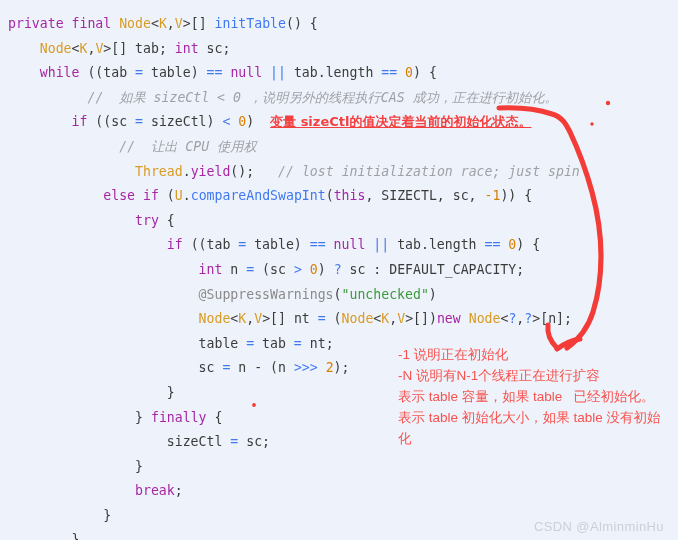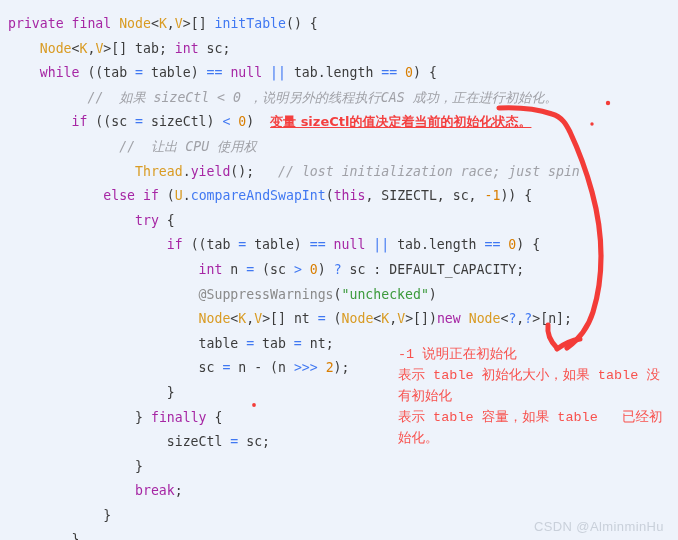--- a/index.html
+++ b/index.html
@@ -67,21 +67,21 @@
     left: 0; top: 0;
     width: 678px; height: 540px;
     pointer-events: none;
   }
   #note-block {
     position: absolute;
     left: 398px;
     top: 344px;
     width: 272px;
     color: #f8524e;
-    font-family: Liberation Mono, monospace;
+    font-family: Liberation Sans, sans-serif;
     font-size: 13.5px;
     line-height: 21px;
     font-weight: 500;
     white-space: pre-wrap;
   }
   #note-block .note-line { display: block; }
 
   
   #watermark {
     position: absolute;
@@ -112,17 +112,17 @@
              C 588,328 578,340 567,348" fill="none" stroke="#f33c38" stroke-width="5.2" stroke-linecap="round" stroke-linejoin="round"></path>
 
     <path id="arrow-head-left" d="M 548,325 C 547,333 550,341 557,348" fill="none" stroke="#f33c38" stroke-width="5" stroke-linecap="round"></path>
     <path id="arrow-head-right" d="M 580,339 C 573,340 565,343 557,349" fill="none" stroke="#f33c38" stroke-width="5" stroke-linecap="round"></path>
 
     <circle cx="608" cy="103" r="2.2" fill="#f33c38"></circle>
     <circle cx="592" cy="124" r="1.7" fill="#f33c38"></circle>
     <circle cx="254" cy="405" r="1.9" fill="#f33c38"></circle>
   </svg>
 
-  <div id="note-block"><span class="note-line">-1 说明正在初始化</span><span class="note-line">表示 table 初始化大小，如果 table 没有初始化</span><span class="note-line">表示 table 容量，如果 table   已经初始化。</span></div>
+  <div id="note-block"><span class="note-line">-1 说明正在初始化</span><span class="note-line">-N 说明有N-1个线程正在进行扩容</span><span class="note-line">表示 table 容量，如果 table   已经初始化。</span><span class="note-line">表示 table 初始化大小，如果 table 没有初始化</span></div>
 
   <div id="watermark">CSDN @AlminminHu</div>
 
 </div>
 
 </body></html>

